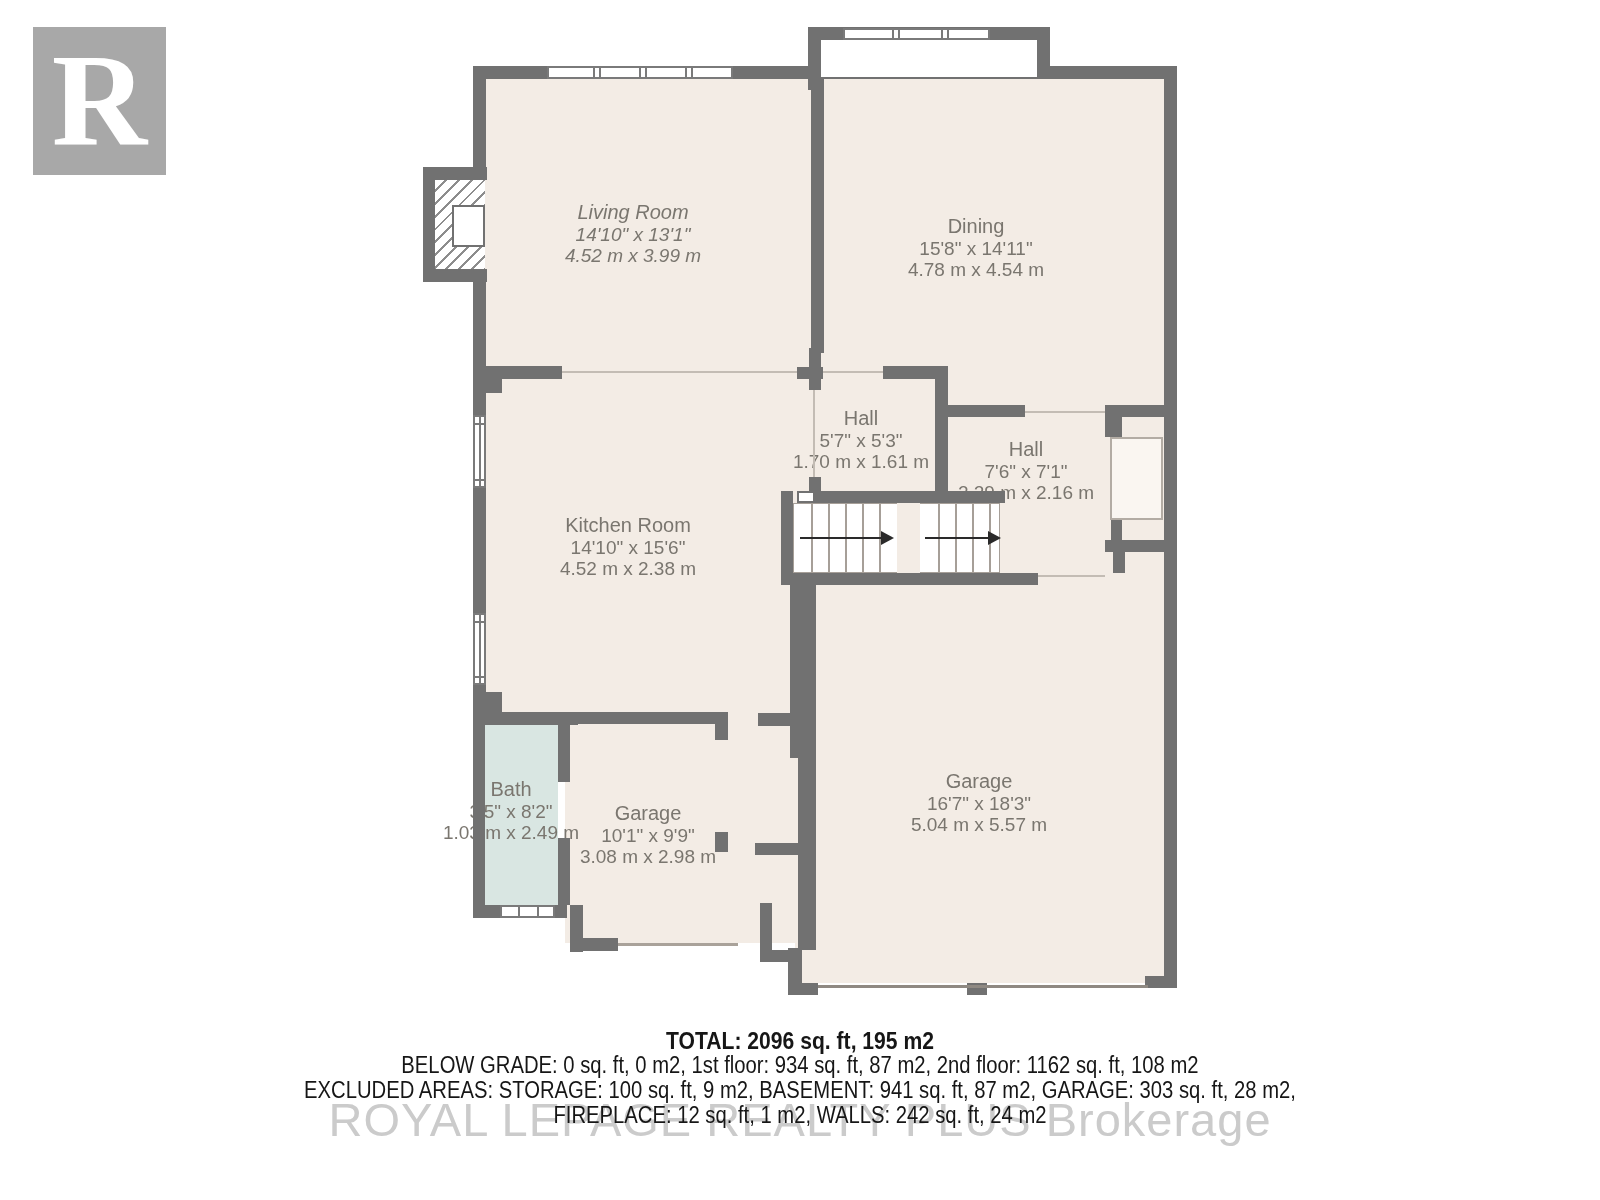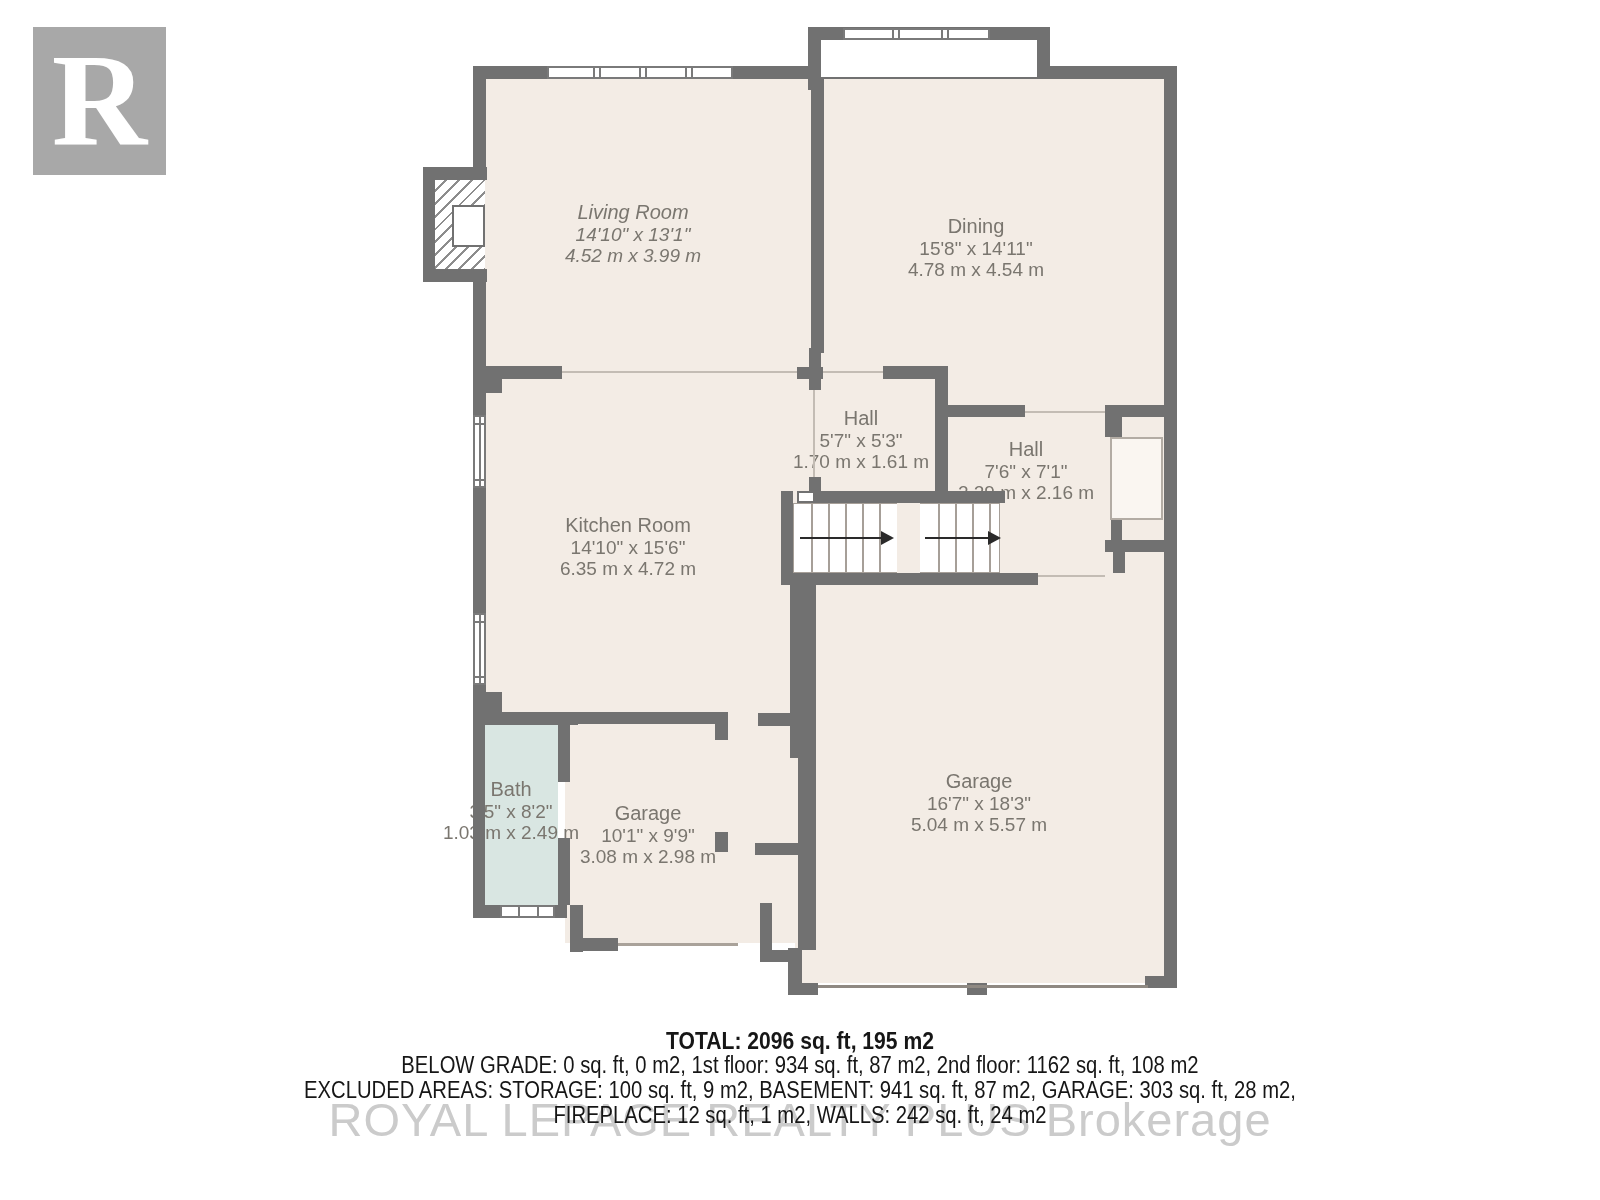--- a/index.html
+++ b/index.html
@@ -91,21 +91,21 @@
     <div class="rl-dim">1.70 m x 1.61 m</div>
   </div>
   <div class="room-label" style="left:896px;top:437px;">
     <div class="rl-name">Hall</div>
     <div class="rl-dim">7'6" x 7'1"</div>
     <div class="rl-dim">2.29 m x 2.16 m</div>
   </div>
   <div class="room-label" style="left:498px;top:513px;">
     <div class="rl-name">Kitchen Room</div>
     <div class="rl-dim">14'10" x 15'6"</div>
-    <div class="rl-dim">6.35 m x 4.72 m</div>
+    <div class="rl-dim">4.52 m x 2.38 m</div>
   </div>
   <div class="room-label" style="left:381px;top:777px;">
     <div class="rl-name">Bath</div>
     <div class="rl-dim">3'5" x 8'2"</div>
     <div class="rl-dim">1.03 m x 2.49 m</div>
   </div>
   <div class="room-label" style="left:518px;top:801px;">
     <div class="rl-name">Garage</div>
     <div class="rl-dim">10'1" x 9'9"</div>
     <div class="rl-dim">3.08 m x 2.98 m</div>

